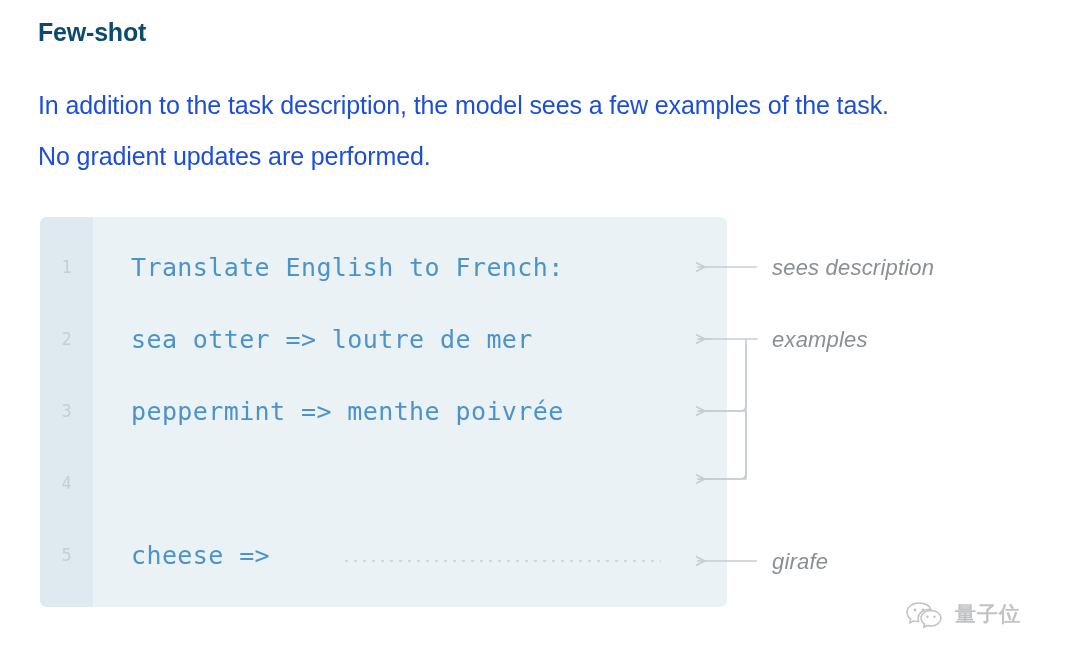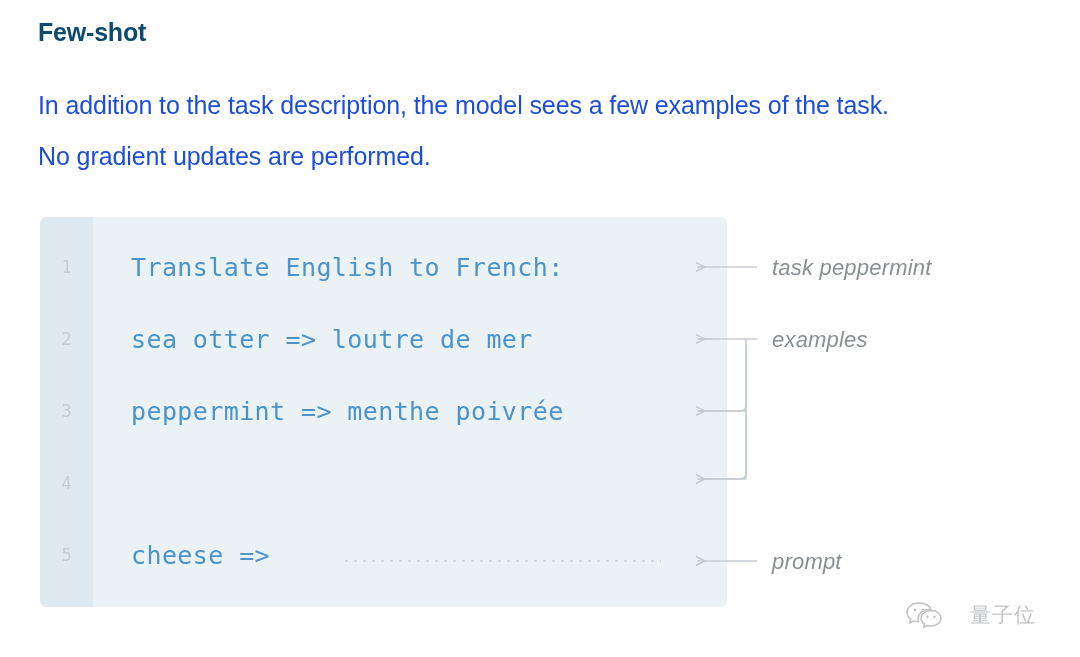--- a/index.html
+++ b/index.html
@@ -134,23 +134,23 @@
     width: 1080px;
     height: 657px;
   }
 
   
   .watermark {
     position: absolute;
     left: 905px;
     top: 600px;
     display: flex;
-    align-items: center;
-    gap: 23px;
+    gap: 8px;
     opacity: 0.55;
+    font-weight: bold;
   }
   .wm-text {
     font-size: 21px;
     color: #8e9195;
     letter-spacing: 1px;
     font-family: "DejaVu Sans", sans-serif;
   }
 </style>
 </head>
 <body>
@@ -210,23 +210,23 @@
                M 746 479 L 700 479" fill="none" stroke="#c6cdd2" stroke-width="1.6" stroke-linecap="round" stroke-linejoin="round"></path>
       <path d="M 746 345 L 746 405 Q 746 411 740 411 L 702 411" fill="none" stroke="#c6cdd2" stroke-width="1.6" stroke-linecap="round" stroke-linejoin="round"></path>
       <path d="M 746 411 L 746 473 Q 746 479 740 479 L 702 479" fill="none" stroke="#c6cdd2" stroke-width="1.6" stroke-linecap="round" stroke-linejoin="round"></path>
       <line x1="712" y1="339" x2="697" y2="339" stroke="#c6cdd2" stroke-width="1.6" marker-end="url(#arrowL)"></line>
       <line x1="712" y1="411" x2="697" y2="411" stroke="#c6cdd2" stroke-width="1.6" marker-end="url(#arrowL)"></line>
       <line x1="712" y1="479" x2="697" y2="479" stroke="#c6cdd2" stroke-width="1.6" marker-end="url(#arrowL)"></line>
 
       <line x1="757" y1="561" x2="697" y2="561" stroke="#c6cdd2" stroke-width="1.6" marker-end="url(#arrowL)"></line>
     </svg>
 
-    <div class="anno-label l-task">task peppermint</div>
+    <div class="anno-label l-task">sees description</div>
     <div class="anno-label l-examples">examples</div>
-    <div class="anno-label l-prompt">prompt</div>
+    <div class="anno-label l-prompt">girafe</div>
   </div>
 
   <div class="watermark">
     <svg width="42" height="30" viewBox="0 0 42 30">
       <path d="M14 3 C7 3 2 7.2 2 12.2 C2 15 3.4 17.5 5.8 19.2 L4.6 23 L8.9 20.9
                C10.4 21.3 12.1 21.5 13.7 21.4 C13.3 20.4 13.1 19.3 13.1 18.2
                C13.1 13.2 18.3 9.2 24.7 9.2 C25.1 9.2 25.5 9.2 25.9 9.3
                C24.8 5.6 19.9 3 14 3 Z" fill="none" stroke="#8e9195" stroke-width="1.5" stroke-linejoin="round"></path>
       <circle cx="10" cy="10" r="1.4" fill="#8e9195"></circle>
       <circle cx="18" cy="10" r="1.4" fill="#8e9195"></circle>

